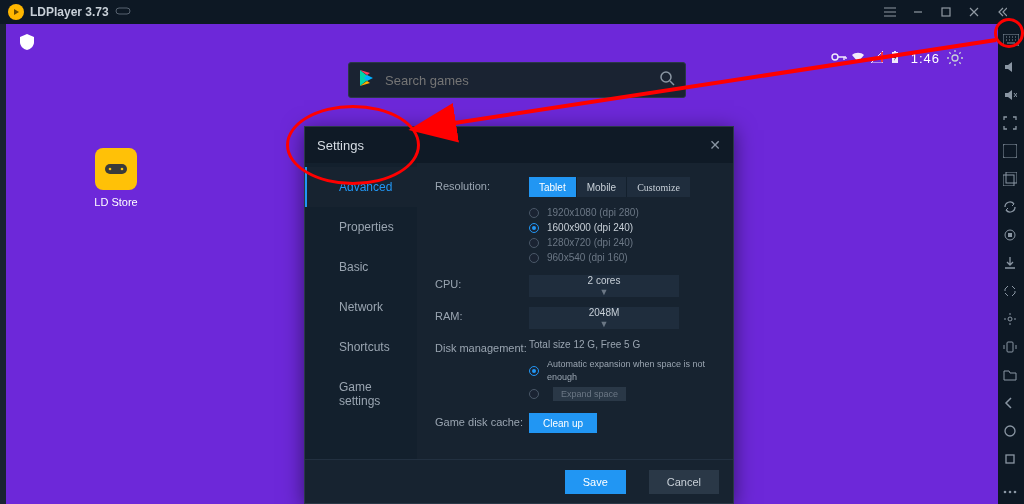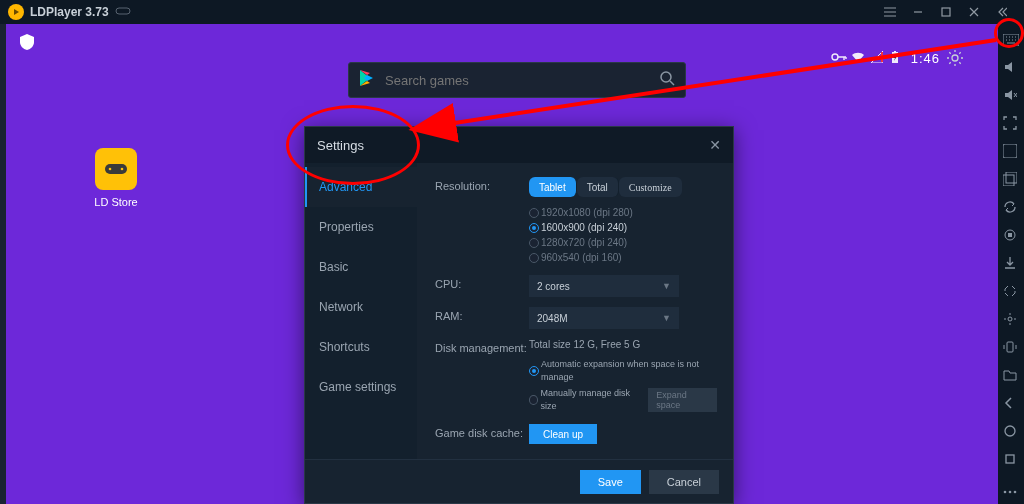--- a/index.html
+++ b/index.html
@@ -40,50 +40,50 @@
   .search-bar .search-icon { color: #8a96a3; }
   
   
   .settings-dialog { position: absolute; left: 298px; top: 102px; width: 430px; height: 378px; background: #172330; border: 1px solid #2a3847; box-shadow: 0 4px 20px rgba(0,0,0,0.5); display: flex; flex-direction: column; }
   .settings-header { height: 36px; background: #0f1a26; display: flex; align-items: center; justify-content: space-between; padding: 0 12px; color: #d6dde4; font-size: 13px; }
   .settings-header .close { cursor: pointer; color: #8a96a3; font-size: 14px; }
   .settings-body { flex: 1; display: flex; overflow: hidden; }
   
   
   .settings-sidebar { width: 112px; background: #13202d; display: flex; flex-direction: column; padding-top: 4px; }
-  .settings-sidebar .nav-item { padding: 13px 12px; color: #9aa5b1; font-size: 12px; cursor: pointer; border-left: 2px solid transparent; }
+  .settings-sidebar .nav-item { padding: 13px 32px; color: #9aa5b1; font-size: 12px; cursor: pointer; border-left: 2px solid transparent; }
   .settings-sidebar .nav-item.active { color: #2196f3; border-left-color: #2196f3; background: #172330; }
   
   
   .settings-content { flex: 1; padding: 14px 16px 10px 18px; overflow-y: auto; color: #9aa5b1; font-size: 11px; }
   .setting-row { display: flex; margin-bottom: 10px; align-items: flex-start; }
   .setting-row .lbl { width: 94px; flex-shrink: 0; padding-top: 3px; }
   .setting-row .val { flex: 1; }
   
   .seg-group { display: flex; margin-bottom: 8px; }
-  .seg-btn { height: 20px; padding: 0 10px; background: #1f2d3d; color: #c8d0d8; font-size: 10px; display: flex; align-items: center; cursor: pointer; border-right: 1px solid #13202d; border-radius: 6px; }
+  .seg-btn { height: 20px; padding: 0 10px; background: #1f2d3d; color: #c8d0d8; font-size: 10px; display: flex; align-items: center; cursor: pointer; border-right: 1px solid #13202d; }
   .seg-btn:last-child { border-right: none; font-family: Liberation Serif, serif; }
   .seg-btn.active { background: #2196f3; color: #fff; }
   
-  .radio-list .radio-item { display: flex; align-items: center; gap: 2px; padding: 2px 0; font-size: 10px; color: #6b7785; cursor: pointer; }
+  .radio-list .radio-item { display: flex; align-items: center; gap: 8px; padding: 2px 0; font-size: 10px; color: #6b7785; cursor: pointer; }
   .radio-list .radio-item .radio-dot { width: 10px; height: 10px; border-radius: 50%; border: 1px solid #4a5868; background: #1a2332; position: relative; }
   .radio-list .radio-item.selected .radio-dot { border-color: #2196f3; }
   .radio-list .radio-item.selected .radio-dot::after { content: ''; position: absolute; inset: 2px; border-radius: 50%; background: #2196f3; }
   .radio-list .radio-item.selected { color: #c8d0d8; }
   
-  .select-box { width: 150px; height: 22px; background: #1f2d3d; display: flex; align-items: center; justify-content: space-between; padding: 0 8px; color: #c8d0d8; font-size: 10px; cursor: pointer; }
+  .select-box { width: 150px; height: 22px; background: #1f2d3d; display: flex; align-items: center; justify-content: space-between; padding: 0 8px; color: #c8d0d8; font-size: 10px; cursor: pointer; flex-direction: column; }
   .select-box .chev { color: #6b7785; font-size: 9px; }
   
   .disk-info { font-size: 10px; color: #9aa5b1; margin-bottom: 6px; }
   .disk-desc { font-size: 9px; color: #9aa5b1; line-height: 1.4; }
   .expand-btn { display: inline-block; background: #2a3847; color: #6b7785; padding: 2px 8px; font-size: 9px; margin-left: 6px; cursor: not-allowed; }
   
   .clean-btn { height: 20px; padding: 0 14px; background: #2196f3; color: #fff; font-size: 10px; border: none; cursor: pointer; display: inline-flex; align-items: center; }
   
-  .dialog-footer { height: 44px; display: flex; align-items: center; justify-content: flex-end; gap: 8px; padding: 0 14px; border-top: 1px solid #223040; }
+  .dialog-footer { height: 44px; display: flex; align-items: center; justify-content: flex-end; gap: 23px; padding: 0 14px; border-top: 1px solid #223040; }
   .dialog-footer .btn { height: 24px; padding: 0 18px; font-size: 11px; cursor: pointer; border: none; }
   .dialog-footer .btn-primary { background: #2196f3; color: #fff; }
   .dialog-footer .btn-secondary { background: #2a3847; color: #c8d0d8; }
   
   
   .annotation { position: absolute; pointer-events: none; }
   .circle-gear { left: 994px; top: 18px; width: 30px; height: 30px; border: 3px solid #ff0000; border-radius: 50%; }
   .circle-settings { left: 286px; top: 105px; width: 134px; height: 80px; border: 3px solid #ff0000; border-radius: 50%/50%; }
   .arrow-line { position: absolute; left: 0; top: 0; width: 1024px; height: 504px; pointer-events: none; }
 </style>
@@ -205,21 +205,21 @@
         <div class="nav-item">Shortcuts</div>
         <div class="nav-item">Game settings</div>
       </div>
       <div class="settings-content">
 
         <div class="setting-row">
           <div class="lbl">Resolution:</div>
           <div class="val">
             <div class="seg-group">
               <div class="seg-btn active">Tablet</div>
-              <div class="seg-btn">Total</div>
+              <div class="seg-btn">Mobile</div>
               <div class="seg-btn">Customize</div>
             </div>
             <div class="radio-list">
               <div class="radio-item">
                   <span class="radio-dot"></span>
                   <span>1920x1080  (dpi 280)</span>
                 </div>
               <div class="radio-item selected">
                   <span class="radio-dot"></span>
                   <span>1600x900  (dpi 240)</span>
@@ -256,25 +256,24 @@
           </div>
         </div>
 
         <div class="setting-row">
           <div class="lbl">Disk management:</div>
           <div class="val">
             <div class="disk-info">Total size 12 G,   Free 5 G</div>
             <div class="radio-list">
               <div class="radio-item selected">
                   <span class="radio-dot"></span>
-                  <span class="disk-desc" style="max-width:170px">Automatic expansion when space is not manage</span>
+                  <span class="disk-desc" style="max-width:170px">Automatic expansion when space is not enough</span>
                 </div>
               <div class="radio-item">
                   <span class="radio-dot"></span>
-                  <span class="disk-desc">Manually manage disk size</span>
                   <span class="expand-btn">Expand space</span>
                 </div>
             </div>
           </div>
         </div>
 
         <div class="setting-row" style="margin-top:8px">
           <div class="lbl">Game disk cache:</div>
           <div class="val">
             <button class="clean-btn">Clean up</button>

